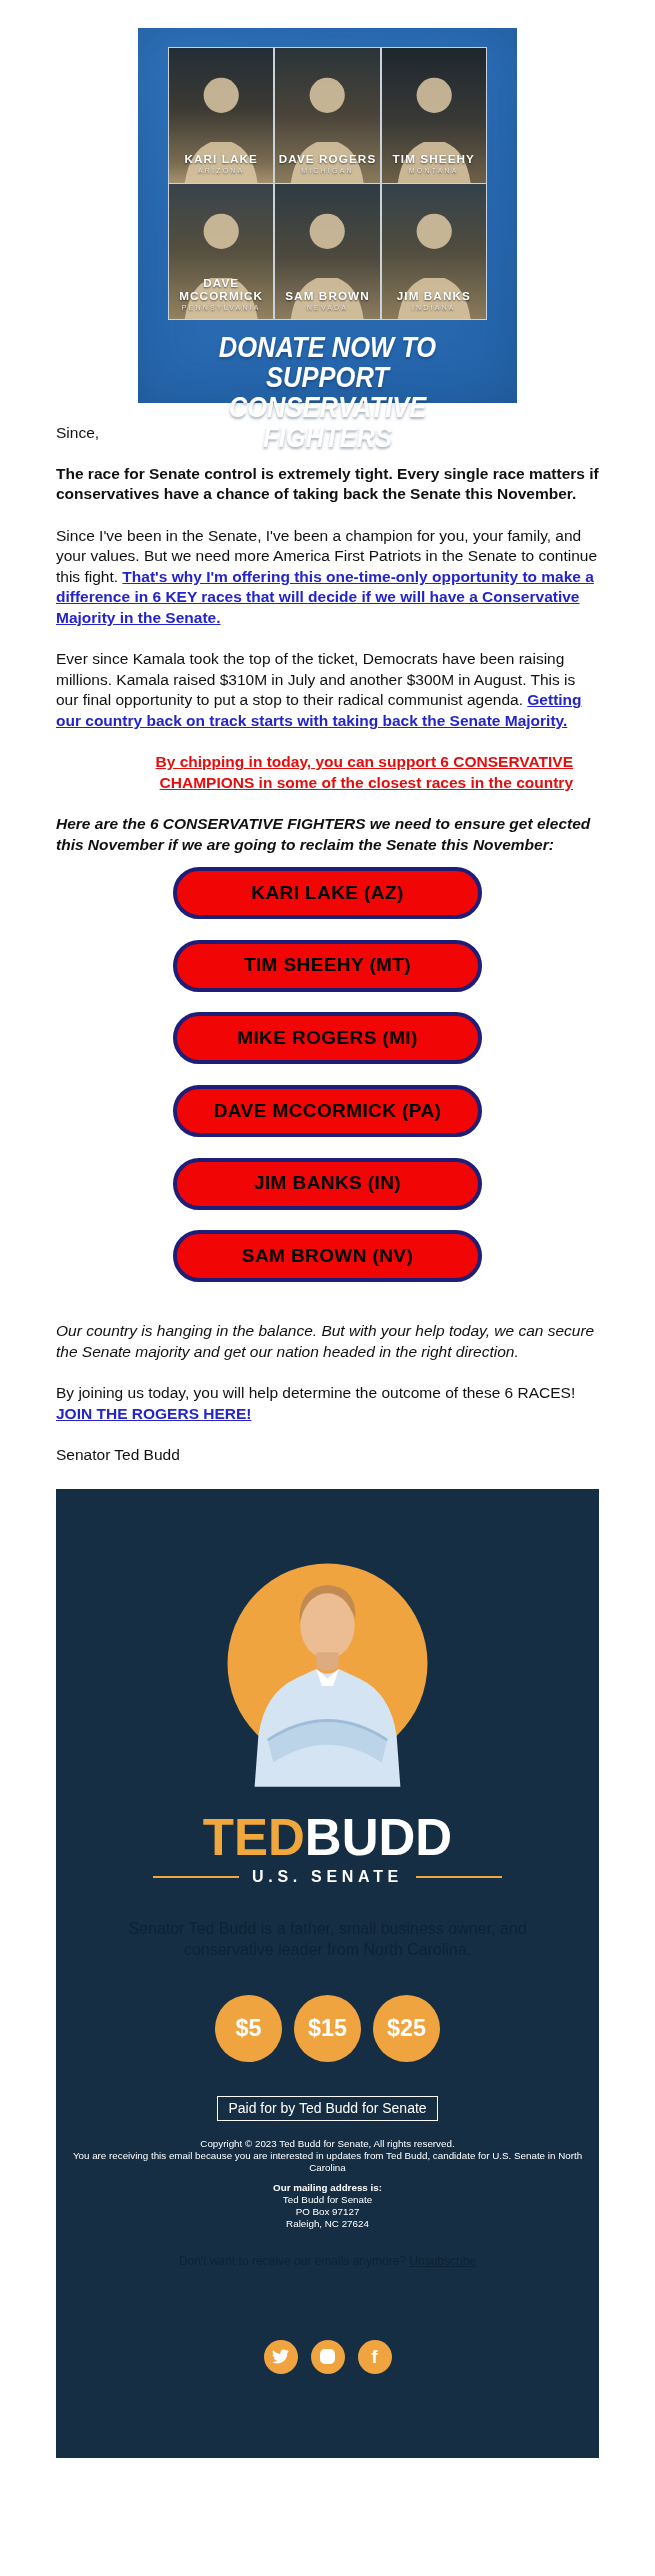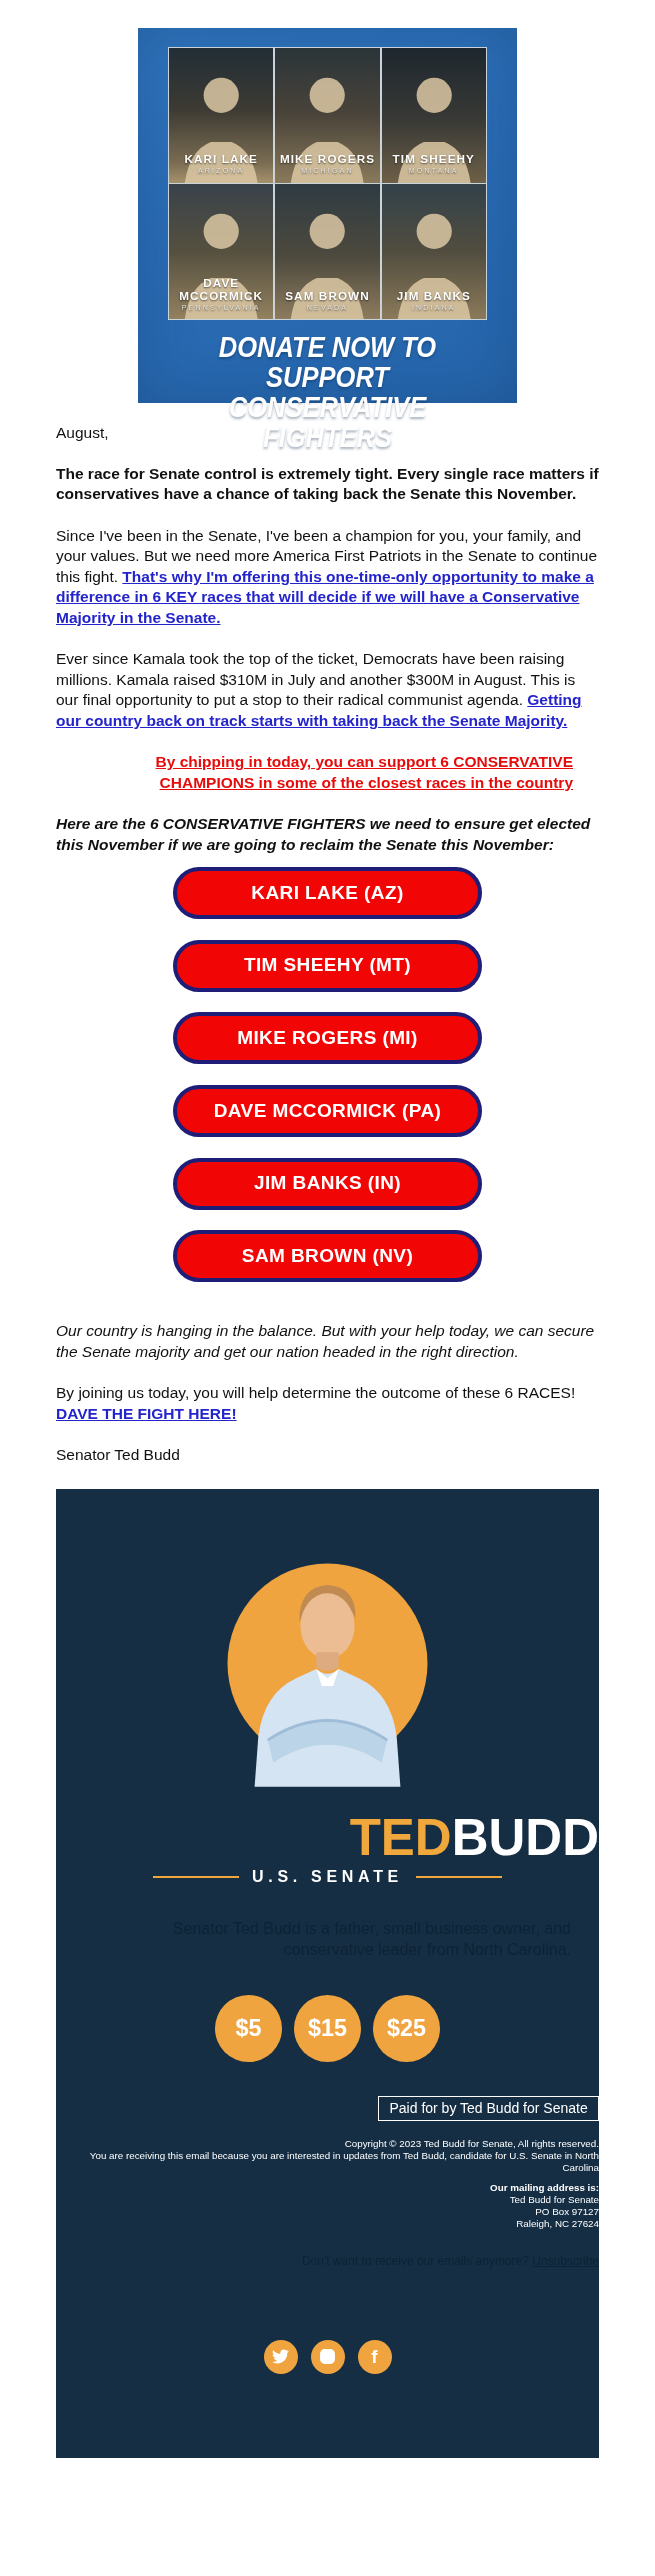--- a/index.html
+++ b/index.html
@@ -59,30 +59,30 @@
     color: #e60c0c; font-weight: bold; text-decoration: underline;
     text-align: right; margin: 20.6px 26px 0 26px;
   }
 
   
   .btn-stack { margin-top: 12px; }
   .pill-btn {
     width: 309px; height: 52px; margin: 0 auto 20.6px auto;
     background: #f20505; border: 4.7px solid #1e1e78; border-radius: 27px;
     display: flex; align-items: center; justify-content: center;
-    color: #ffffff; font-weight: bold; font-size: 19px; letter-spacing: 0.4px;
+    color: #000000; font-weight: bold; font-size: 19px; letter-spacing: 0.4px;
     cursor: pointer;
   }
   .btn-stack .pill-btn:last-child { margin-bottom: 0; }
   .after-btns { margin-top: 39px !important; }
 
   
   .footer {
     width: 543px; margin-top: 23.4px; background: #152e44;
-    padding: 64px 0 84px 0; text-align: right; color: #ffffff;
+    padding: 64px 0 84px 0; text-align: center; color: #ffffff;
   }
   .portrait { width: 243px; height: 234px; margin: 0 auto; position: relative; overflow: hidden; }
   .logo { margin-top: 24px; font-size: 51px; line-height: 54px; font-weight: bold; letter-spacing: 0; }
   .logo .gold { color: #f0a73c; }
   .logo .white { color: #ffffff; }
   .senate-row { margin-top: 3px; display: flex; align-items: center; justify-content: center; gap: 13px; }
   .senate-row .rule { width: 86px; height: 1.9px; background: #f0a73c; }
   .senate-text { color: #ffffff; font-size: 16px; letter-spacing: 4.7px; font-weight: bold; }
   .bio {
     margin: 32px auto 0 auto; width: 487px;
@@ -128,21 +128,21 @@
           <div class="cand-name">KARI LAKE</div>
           <div class="cand-state">ARIZONA</div>
         </div>
       </div>
       <div class="cand">
         <svg class="bust" viewBox="0 0 100 130" preserveAspectRatio="xMidYMax meet">
             <circle cx="50" cy="38" r="17" fill="#dcc8a4"></circle>
             <path d="M14,130 Q17,92 40,83 L60,83 Q83,92 86,130 Z" fill="#dcc8a4"></path>
           </svg>
         <div class="cand-caption">
-          <div class="cand-name">MIKE ROGERS</div>
+          <div class="cand-name">DAVE ROGERS</div>
           <div class="cand-state">MICHIGAN</div>
         </div>
       </div>
       <div class="cand">
         <svg class="bust" viewBox="0 0 100 130" preserveAspectRatio="xMidYMax meet">
             <circle cx="50" cy="38" r="17" fill="#dcc8a4"></circle>
             <path d="M14,130 Q17,92 40,83 L60,83 Q83,92 86,130 Z" fill="#dcc8a4"></path>
           </svg>
         <div class="cand-caption">
           <div class="cand-name">TIM SHEEHY</div>
@@ -180,21 +180,21 @@
         </div>
       </div>
     </div>
     <div class="banner-headline">
       <div>DONATE NOW TO SUPPORT</div>
       <div>CONSERVATIVE FIGHTERS</div>
     </div>
   </div>
 
   <div class="copy">
-    <p class="greeting">August,</p>
+    <p class="greeting">Since,</p>
 
     <p class="b">The race for Senate control is extremely tight. Every single race matters if conservatives have a chance of taking back the Senate this November.</p>
 
     <p><span>Since I've been in the Senate, I've been a champion for you, your family, and your values. But we need more America First Patriots in the Senate to continue this fight. </span><a class="lnk">That's why I'm offering this one-time-only opportunity to make a difference in 6 KEY races that will decide if we will have a Conservative Majority in the Senate.</a></p>
 
     <p><span>Ever since Kamala took the top of the ticket, Democrats have been raising millions. Kamala raised $310M in July and another $300M in August. This is our final opportunity to put a stop to their radical communist agenda. </span><a class="lnk">Getting our country back on track starts with taking back the Senate Majority.</a></p>
 
     <p class="red-callout">By chipping in today, you can support 6 CONSERVATIVE CHAMPIONS in some of the closest races in the country</p>
 
     <p class="bi">Here are the 6 CONSERVATIVE FIGHTERS we need to ensure get elected this November if we are going to reclaim the Senate this November:</p>
@@ -203,21 +203,21 @@
       <div class="pill-btn">KARI LAKE (AZ)</div>
       <div class="pill-btn">TIM SHEEHY (MT)</div>
       <div class="pill-btn">MIKE ROGERS (MI)</div>
       <div class="pill-btn">DAVE MCCORMICK (PA)</div>
       <div class="pill-btn">JIM BANKS (IN)</div>
       <div class="pill-btn">SAM BROWN (NV)</div>
     </div>
 
     <p class="i after-btns">Our country is hanging in the balance. But with your help today, we can secure the Senate majority and get our nation headed in the right direction.</p>
 
-    <p><span>By joining us today, you will help determine the outcome of these 6 RACES! </span><a class="lnk">DAVE THE FIGHT HERE!</a></p>
+    <p><span>By joining us today, you will help determine the outcome of these 6 RACES! </span><a class="lnk">JOIN THE ROGERS HERE!</a></p>
 
     <p>Senator Ted Budd</p>
   </div>
 
   <div class="footer">
 
     <div class="portrait">
       <svg width="243" height="234" viewBox="0 0 260 250">
         <circle cx="130" cy="118" r="107" fill="#f0a440"></circle>
         <path d="M100,74 Q99,36 130,34 Q161,36 160,70 Q152,50 130,48 Q108,50 100,74 Z" fill="#c08a50"></path>

